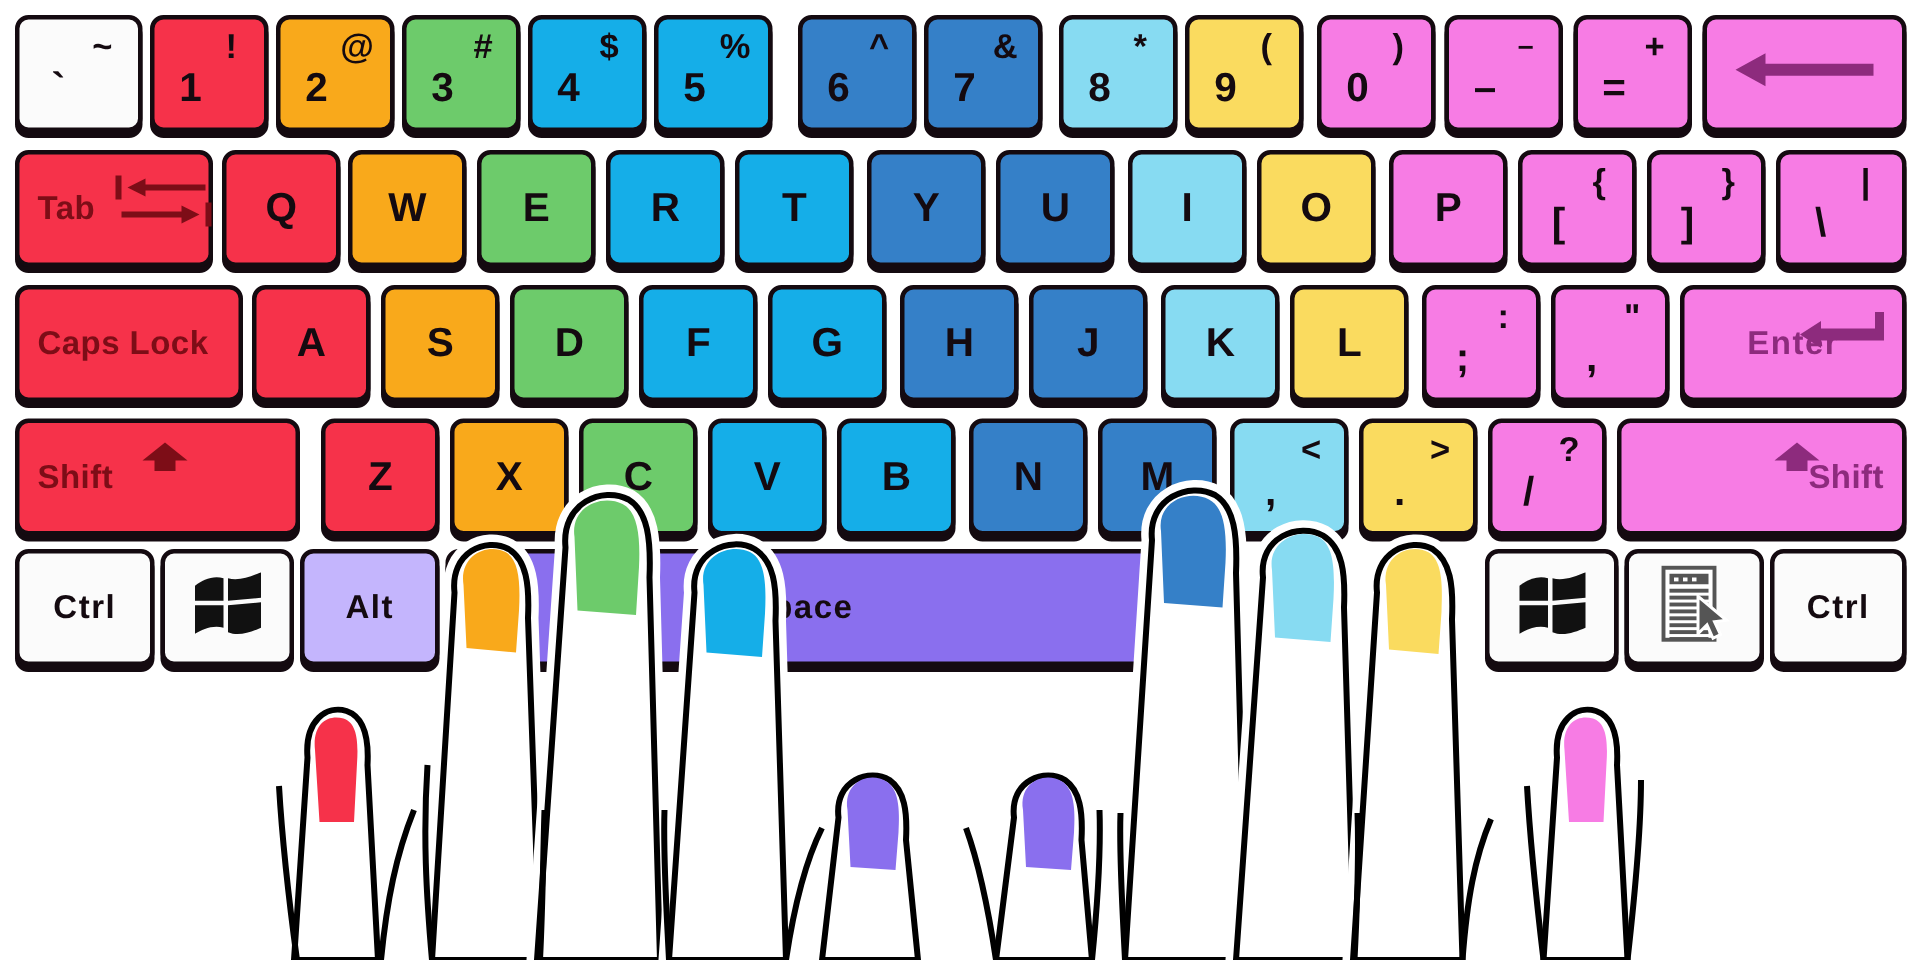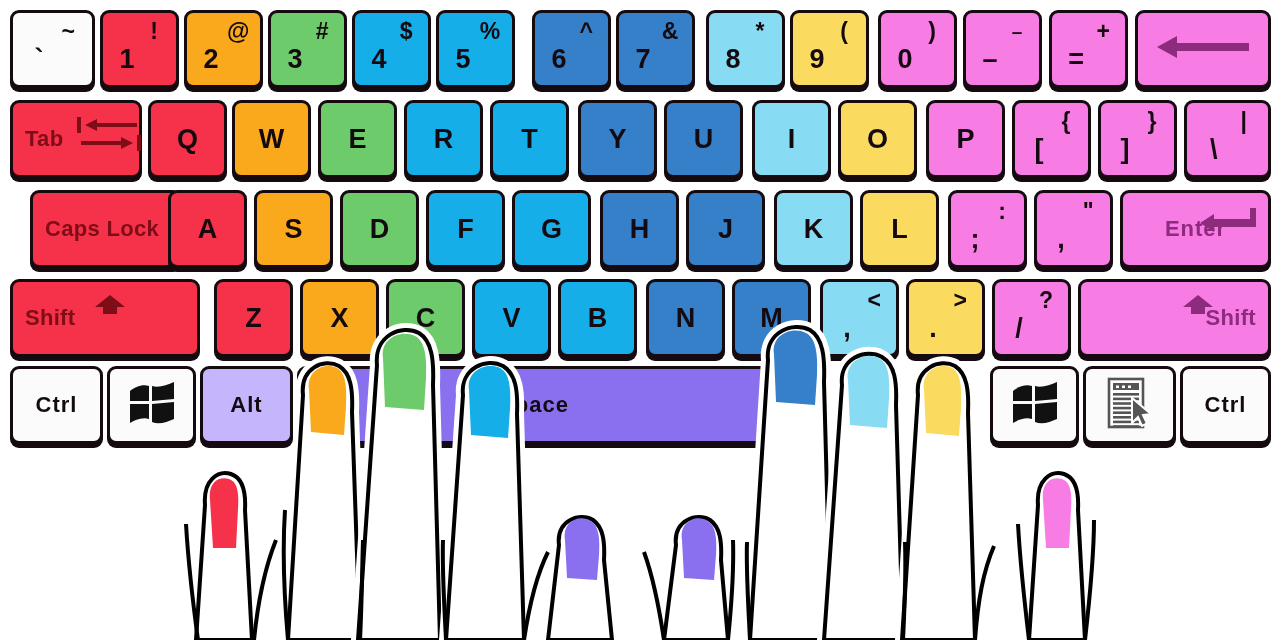--- a/index.html
+++ b/index.html
@@ -151,21 +151,21 @@
         <span class="lbl g-up dark">{</span>
       </div>
       <div class="key" style="left:1098px;top:100px;width:79px;height:78px;background:#F77CE4;">
         <span class="lbl g-low dark">]</span>
         <span class="lbl g-up dark">}</span>
       </div>
       <div class="key" style="left:1184px;top:100px;width:87px;height:78px;background:#F77CE4;">
         <span class="lbl g-low dark">\</span>
         <span class="lbl g-up dark">|</span>
       </div>
-      <div class="key" style="left:10px;top:190px;width:152px;height:78px;background:#F6324A;margin-left:20px;">
+      <div class="key" style="left:10px;top:190px;width:152px;height:78px;background:#F6324A;">
         <span class="lbl g-word-l onred">Caps Lock</span>
       </div>
       <div class="key" style="left:168px;top:190px;width:79px;height:78px;background:#F6324A;">
         <span class="lbl g-main dark">A</span>
       </div>
       <div class="key" style="left:254px;top:190px;width:79px;height:78px;background:#F9A91B;">
         <span class="lbl g-main dark">S</span>
       </div>
       <div class="key" style="left:340px;top:190px;width:79px;height:78px;background:#6DCB6B;">
         <span class="lbl g-main dark">D</span>

